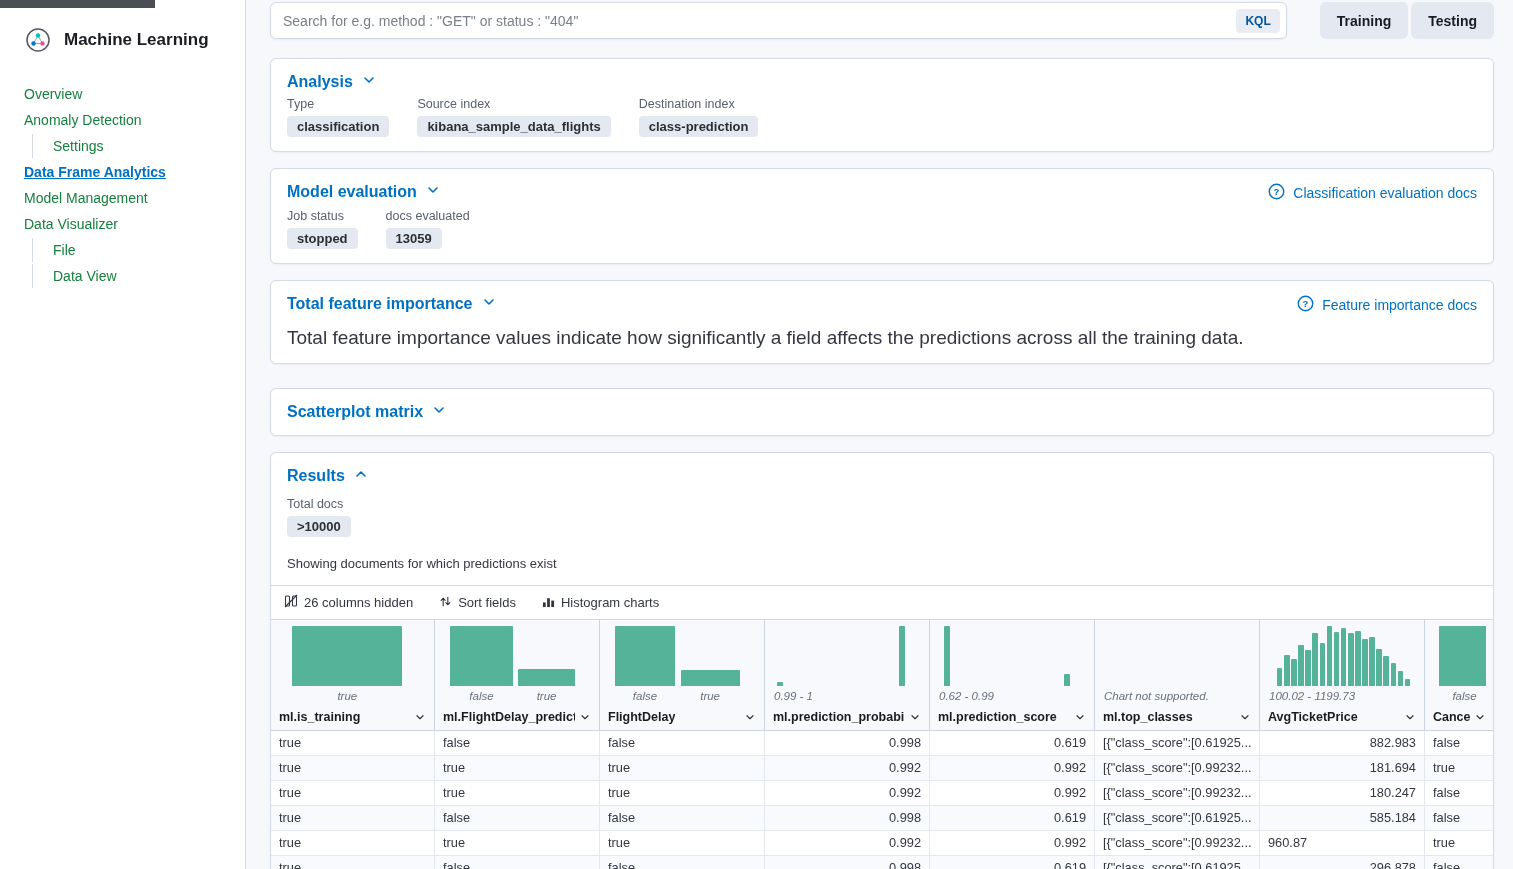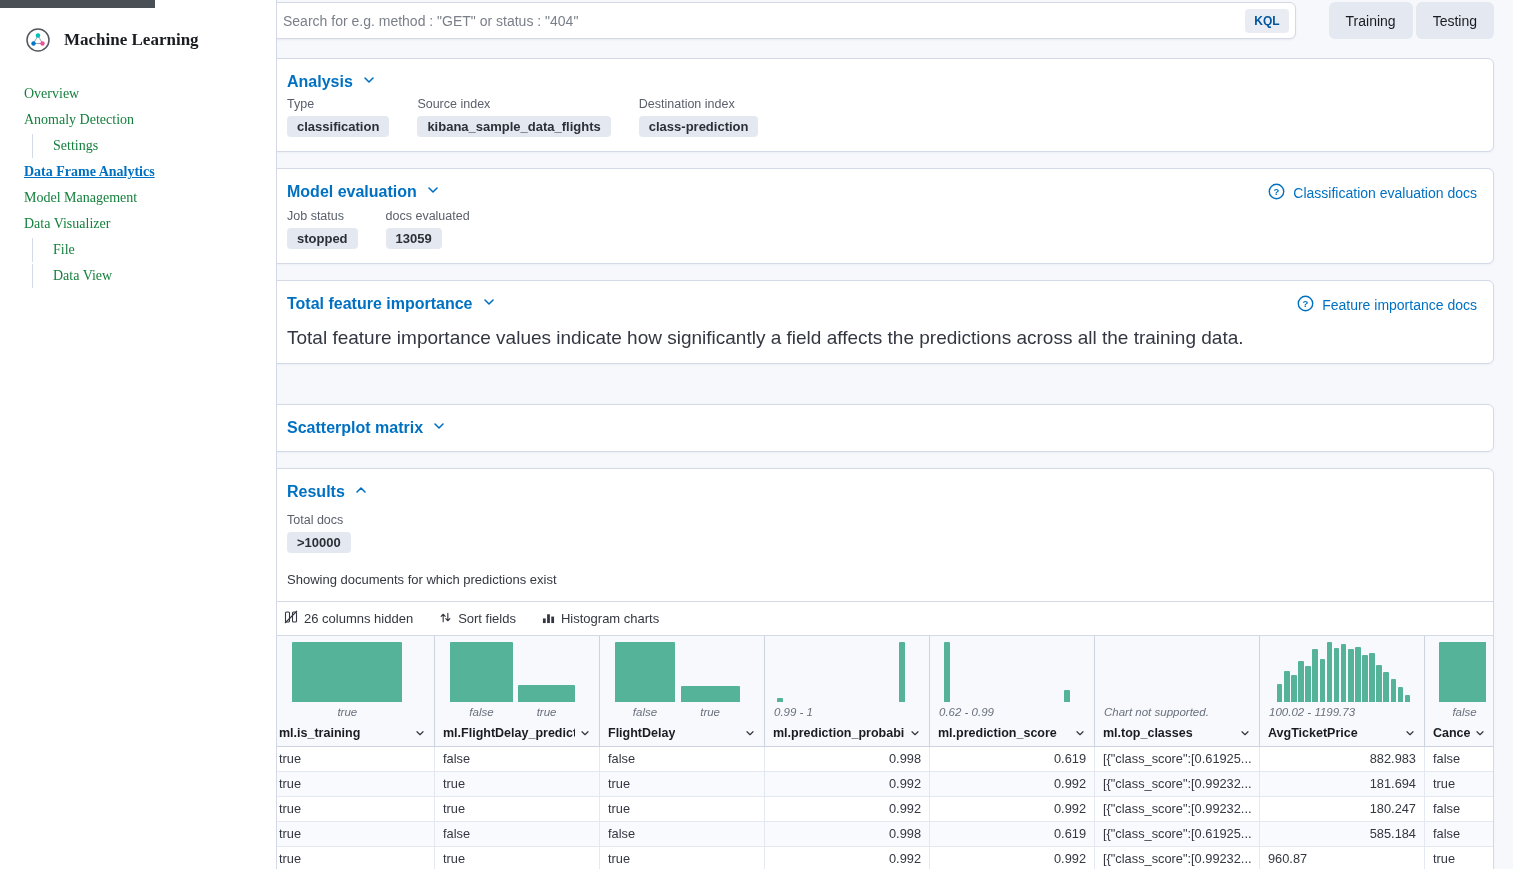--- a/index.html
+++ b/index.html
@@ -5,22 +5,22 @@
   * { box-sizing: border-box; margin: 0; padding: 0; }
   html,body { width:1513px; height:869px; overflow:hidden; }
   body {
     font-family: "Liberation Sans","DejaVu Sans",sans-serif;
     background:#f6f8fc; color:#343741; position:relative;
   }
   
   .chrome-strip { position:absolute; left:0; top:0; width:155px; height:8px; background:#4a4e55; z-index:5; }
 
   
-  .sidebar { position:absolute; left:0; top:0; width:277px; height:100%; background:#fff;
-             border-right:1px solid #d3dae6; z-index:2;font-family:Liberation Serif, serif; }
+  .sidebar { position:absolute; left:0; top:0; width:246px; height:100%; background:#fff;
+             border-right:1px solid #d3dae6; z-index:2; }
   .app-header { display:flex; align-items:center; gap:12px; padding:26px 16px 22px 24px; }
   .app-logo { display:inline-flex; }
   .app-title { font-size:17px; font-weight:700; color:#1a1c21; }
   .nav { padding:4px 8px 0 24px; }
   .nav-item { font-size:14px; color:#15803d; padding:4px 0; margin:2px 0; cursor:pointer; white-space:nowrap; }
   .nav-item.indent { margin-left:8px; padding-left:20px; border-left:1px solid #d3dae6; }
   .nav-item.active { color:#0071c2; font-weight:700; text-decoration:underline; }
 
   
   .main { position:absolute; left:246px; top:0; width:1267px; height:100%;
@@ -29,36 +29,36 @@
   .search-box { position:relative; flex:1; height:37px; background:#fff; border:1px solid #d3dae6;
                 border-radius:6px; margin-right:33px; box-shadow:0 1px 2px rgba(152,162,179,.15); }
   .search-box input { position:absolute; left:0; top:0; width:calc(100% - 56px); height:100%;
                       border:none; outline:none; background:transparent; padding:0 12px;
                       font-family:inherit; font-size:14px; color:#343741; }
   .search-box input::placeholder { color:#7a7f89; opacity:1; }
   .kql-badge { position:absolute; right:6px; top:6px; background:#e9edf3; color:#00569e;
                font-size:12px; font-weight:700; padding:5px 9px; border-radius:4px; cursor:pointer; }
   .btn-group { display:flex; gap:3px; }
   .gray-btn { height:37px; padding:0 17px; background:#e4e8f0; color:#1a1c21; border:none;
-              border-radius:6px; font-family:inherit; font-size:14px; font-weight:400; cursor:pointer; }
+              border-radius:6px; font-family:inherit; font-size:14px; font-weight:700; cursor:pointer; }
 
   
   .panel { background:#fff; border:1px solid #d3dae6; border-radius:6px; margin-bottom:16px;
            padding:14px 16px; box-shadow:0 1px 2px rgba(152,162,179,.1); }
   .panel-header { display:flex; justify-content:space-between; align-items:flex-start; }
   .panel-title-group { display:inline-flex; align-items:center; gap:9px; cursor:pointer; }
   .panel-title { color:#0071c2; font-size:16px; font-weight:600; }
   .doc-link { display:inline-flex; align-items:center; gap:8px; color:#0071c2; font-size:14px;
               font-weight:500; cursor:pointer; }
   .fields { display:flex; gap:28px; margin-top:6px; }
   .field-label { font-size:12.5px; color:#5a606b; margin-bottom:5px; }
   .badge { display:inline-block; background:#e4e8f0; color:#2b2f36; font-size:13px; font-weight:600;
            padding:3px 10px; border-radius:4px; }
   .panel-desc { margin-top:12px; font-size:19px; color:#343741; }
-  .panel.scatterplot { margin-top:40px; }
+  .panel.scatterplot { margin-top:24px; }
 
   
   .panel.results { padding:0; }
   .results-top { padding:14px 16px 14px; }
   .results-subtitle { margin-top:19px; font-size:13px; color:#343741; }
   .results-top .fields { margin-top:12px; }
   .grid-toolbar { display:flex; align-items:center; gap:26px; padding:8px 13px;
                   border-top:1px solid #d3dae6; border-bottom:1px solid #d3dae6; }
   .tb-item { display:inline-flex; align-items:center; gap:6px; background:none; border:none;
              font-family:inherit; font-size:13px; color:#343741; cursor:pointer; }

